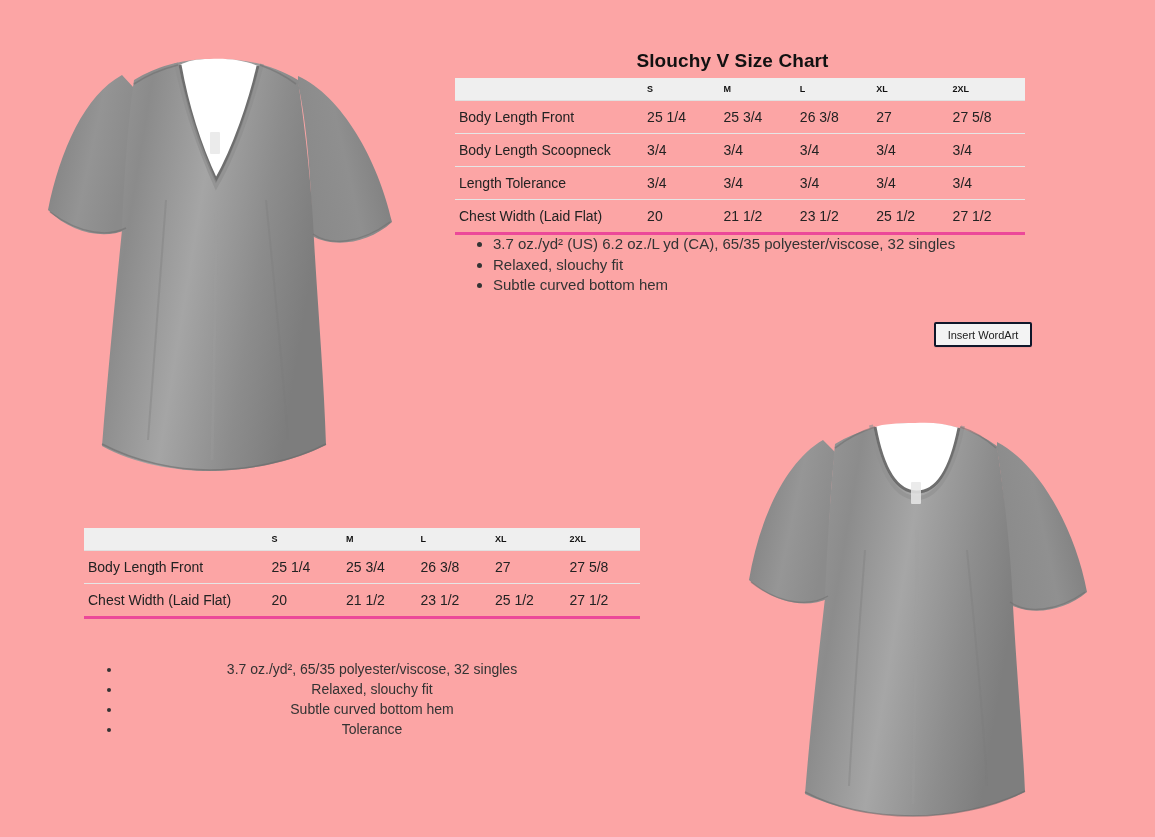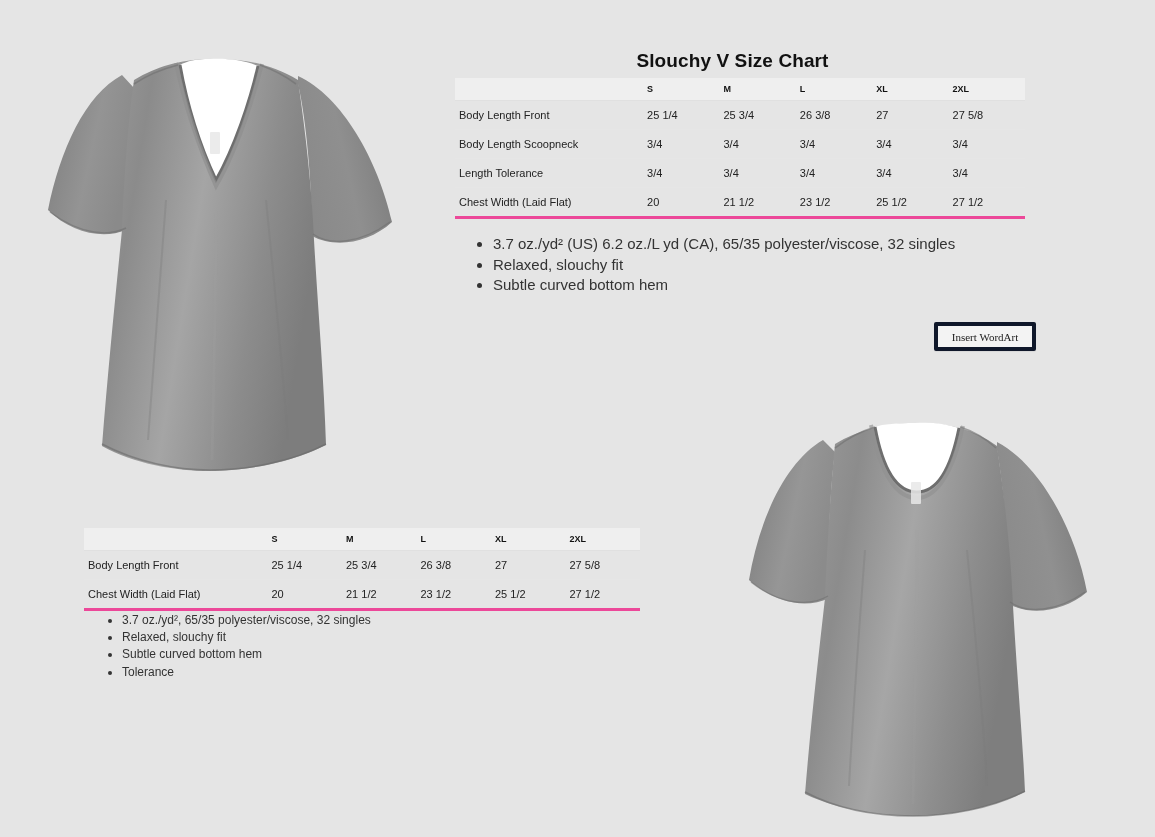--- a/index.html
+++ b/index.html
@@ -14,21 +14,21 @@
     overflow: hidden;
     font-family: "Liberation Sans", sans-serif;
     color: #1a1a1a;
   }
 
   .page {
     position: absolute;
     left: 0; top: 0;
     width: 1155px;
     height: 837px;
-    background: #e5e5e5;
+    background: #fca5a5;
   }
 
   
   .size-chart-title {
     font-size: 19px;
     font-weight: bold;
     text-align: center;
     color: #111;
     letter-spacing: 0.1px;
   }
@@ -48,21 +48,21 @@
     border-bottom: 1px solid #e0e0e0;
     color: #111;
   }
   table.size-table th.rowhead-col {
     width: 33%;
   }
   table.size-table td {
     padding: 8px 4px 8px 4px;
     border-bottom: 1px solid #e6e6e6;
     vertical-align: middle;
-    font-size: 11px;
+    font-size: 14px;
     color: #222;
   }
   table.size-table td.rowhead {
     color: #222;
   }
   table.size-table tr:last-child td {
     border-bottom: 3px solid #ec4899;
   }
 
   
@@ -77,40 +77,40 @@
   }
 
   
   #v-chart-title { position: absolute; left: 455px; top: 50px; width: 555px; }
   #v-chart-table-wrap { position: absolute; left: 455px; top: 78px; width: 570px; }
   #v-feature-list { position: absolute; left: 455px; top: 222px; width: 545px; font-size: 15px; line-height: 1.3; }
 
   
   #t-chart-title { position: absolute; left: 82px; top: 500px; width: 555px; }
   #t-chart-table-wrap { position: absolute; left: 84px; top: 528px; width: 556px; }
-  #t-feature-list { position: absolute; left: 84px; top: 600px; width: 500px; font-size: 12px; line-height: 1.35; }
+  #t-feature-list { position: absolute; left: 84px; top: 648px; width: 500px; font-size: 14px; line-height: 1.35; text-align: center; }
 
   
   #insert-wordart-button {
     position: absolute;
     left: 934px;
     top: 322px;
     width: 94px;
     height: 21px;
     background: #f3f3f3;
-    border: 4px solid #0f172a;
+    border: 2px solid #0f172a;
     border-radius: 2px;
     font-size: 11px;
     color: #202020;
     display: flex;
     align-items: center;
     justify-content: center;
     box-shadow: 0 1px 1px rgba(0,0,0,0.06);
     cursor: pointer;
-    font-family: Liberation Serif, serif;
+    font-family: Liberation Sans, sans-serif;
   }
 
   
   .shirt {
     position: absolute;
   }
   #shirt-v-neck { left: 30px; top: 40px; width: 400px; height: 445px; }
   #shirt-scoop-neck { left: 735px; top: 400px; width: 390px; height: 420px; }
 </style>
 </head>

